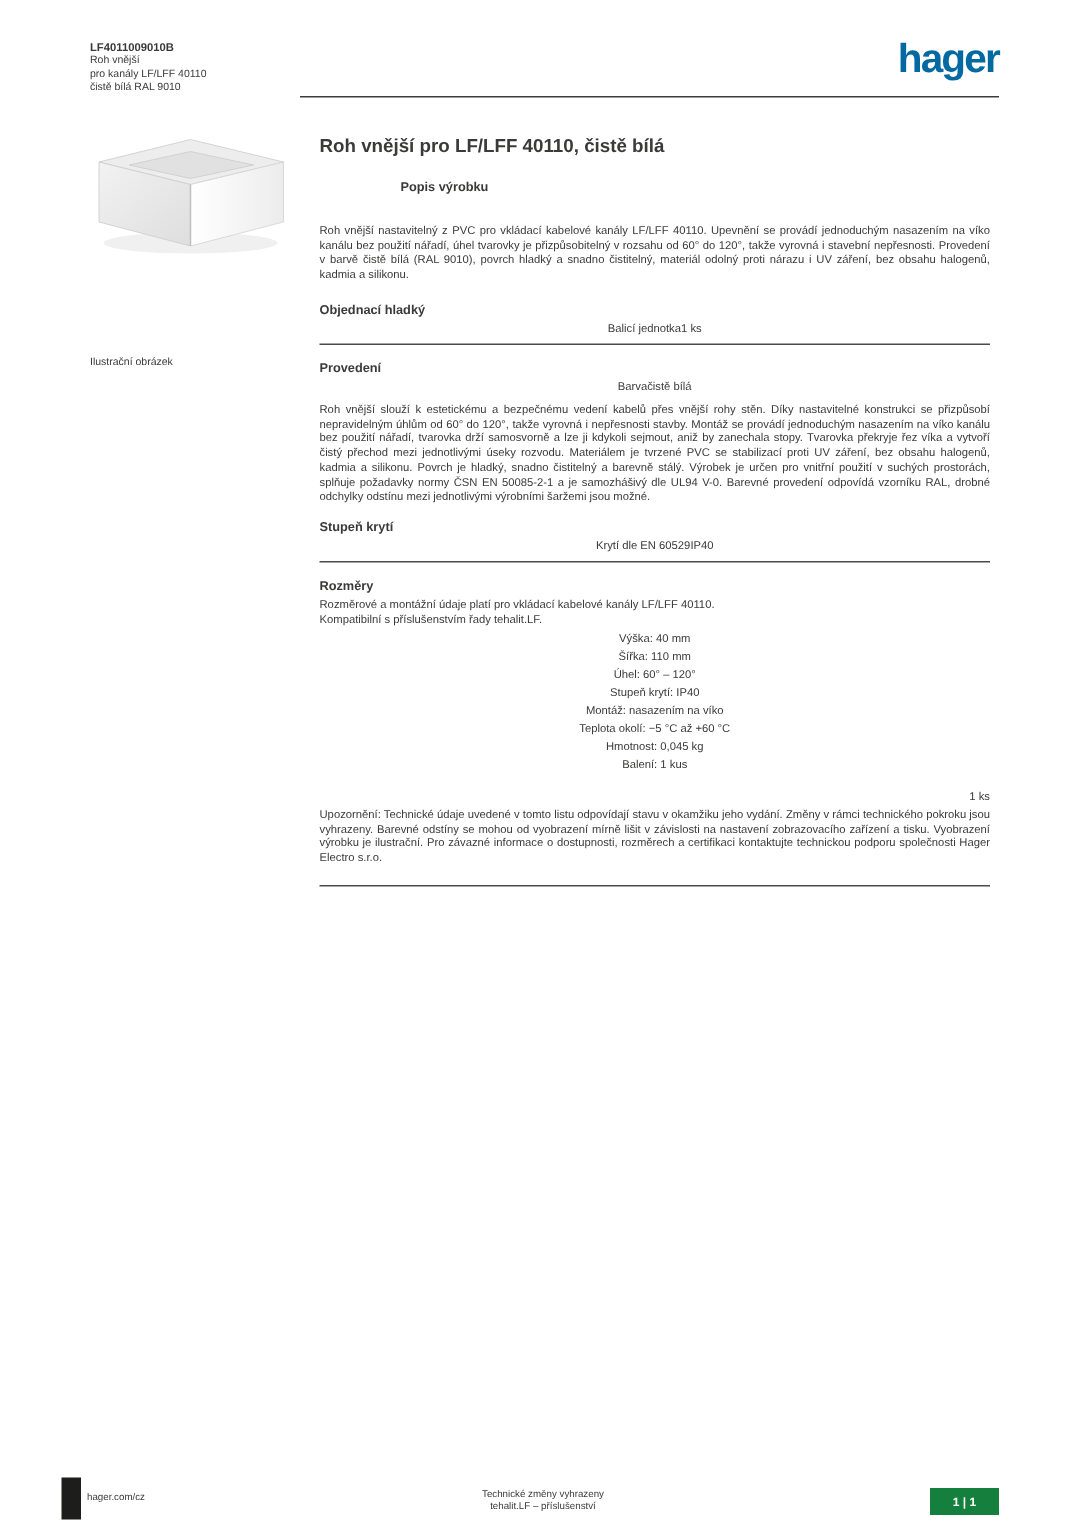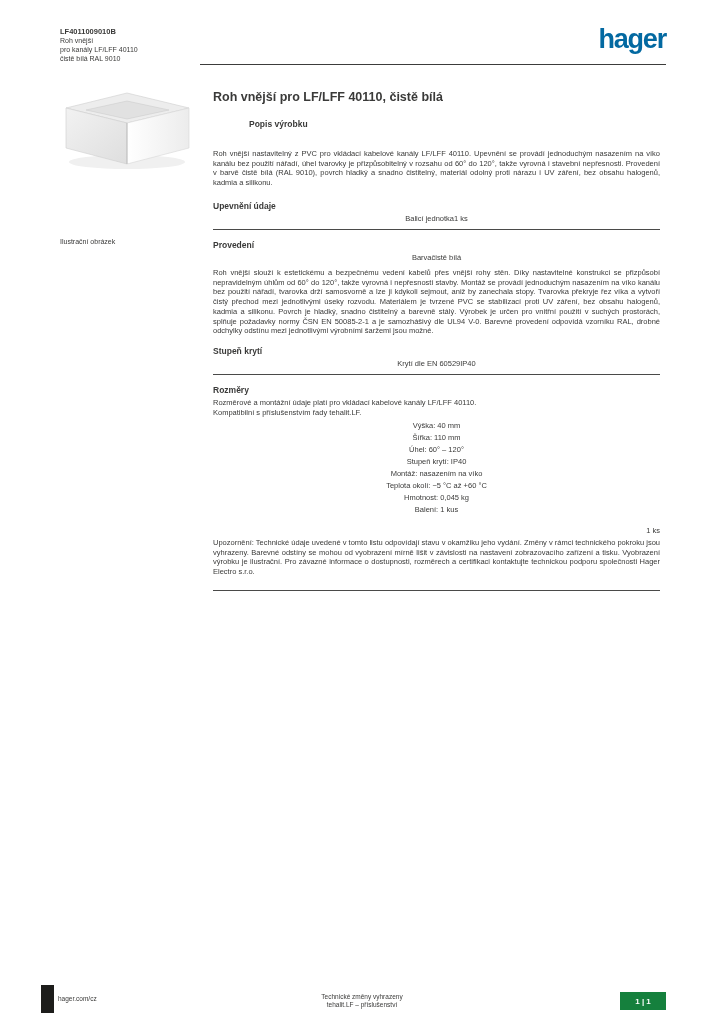--- a/index.html
+++ b/index.html
@@ -14,21 +14,21 @@
     position:absolute;top:24px;right:58px;font-size:27px;font-weight:bold;
     color:#0369a1;letter-spacing:-1.2px;line-height:30px;
   }
   .header-rule{position:absolute;top:64px;left:200px;right:58px;border-top:1.5px solid #3c3c3b;}
   
   .product-image{position:absolute;top:88px;left:60px;width:135px;height:84px;}
   .image-caption{position:absolute;top:237px;left:60px;font-size:7px;line-height:9px;}
   
   .main{position:absolute;top:90px;left:213px;right:64px;}
   .title{font-size:12.5px;font-weight:bold;line-height:15px;margin:0 0 14px 0;}
-  .subtitle{font-size:8.5px;font-weight:bold;margin:0 0 20px 0;padding-left:36px;}
+  .subtitle{font-size:8.5px;font-weight:bold;margin:0 0 20px 18px;padding-left:36px;}
   .description{font-size:7.5px;line-height:9.5px;text-align:justify;margin:0 0 14px 0;}
   .section{margin:0 0 10px 0;}
   .section.ruled{border-bottom:1px solid #4a4a49;padding-bottom:5px;}
   .section-title{font-size:8.5px;font-weight:bold;line-height:10px;margin:0 0 3px 0;}
   .row{display:flex;justify-content:center;font-size:7.5px;line-height:10px;}
   .row .value{text-align:right;white-space:nowrap;}
   .section-text{font-size:7.5px;line-height:9.7px;text-align:justify;margin:5px 0 0 0;}
   .intro-line{font-size:7.5px;line-height:10px;}
   .items{margin-top:2px;}
   .item{font-size:7.5px;line-height:12px;text-align:center;}
@@ -79,21 +79,21 @@
     </svg>
   </div>
   <div class="image-caption">Ilustrační obrázek</div>
 
   <div class="main">
     <h1 class="title">Roh vnější pro LF/LFF 40110, čistě bílá</h1>
     <div class="subtitle">Popis výrobku</div>
     <p class="description">Roh vnější nastavitelný z PVC pro vkládací kabelové kanály LF/LFF 40110. Upevnění se provádí jednoduchým nasazením na víko kanálu bez použití nářadí, úhel tvarovky je přizpůsobitelný v rozsahu od 60° do 120°, takže vyrovná i stavební nepřesnosti. Provedení v barvě čistě bílá (RAL 9010), povrch hladký a snadno čistitelný, materiál odolný proti nárazu i UV záření, bez obsahu halogenů, kadmia a silikonu.</p>
 
     <div class="section ruled">
-      <div class="section-title">Upevnění údaje</div>
+      <div class="section-title">Objednací hladký</div>
       <div class="row">
         <span class="label">Balicí jednotka</span>
         <span class="value">1 ks</span>
       </div>
     </div>
 
     <div class="section">
       <div class="section-title">Provedení</div>
       <div class="row">
         <span class="label">Barva</span>

